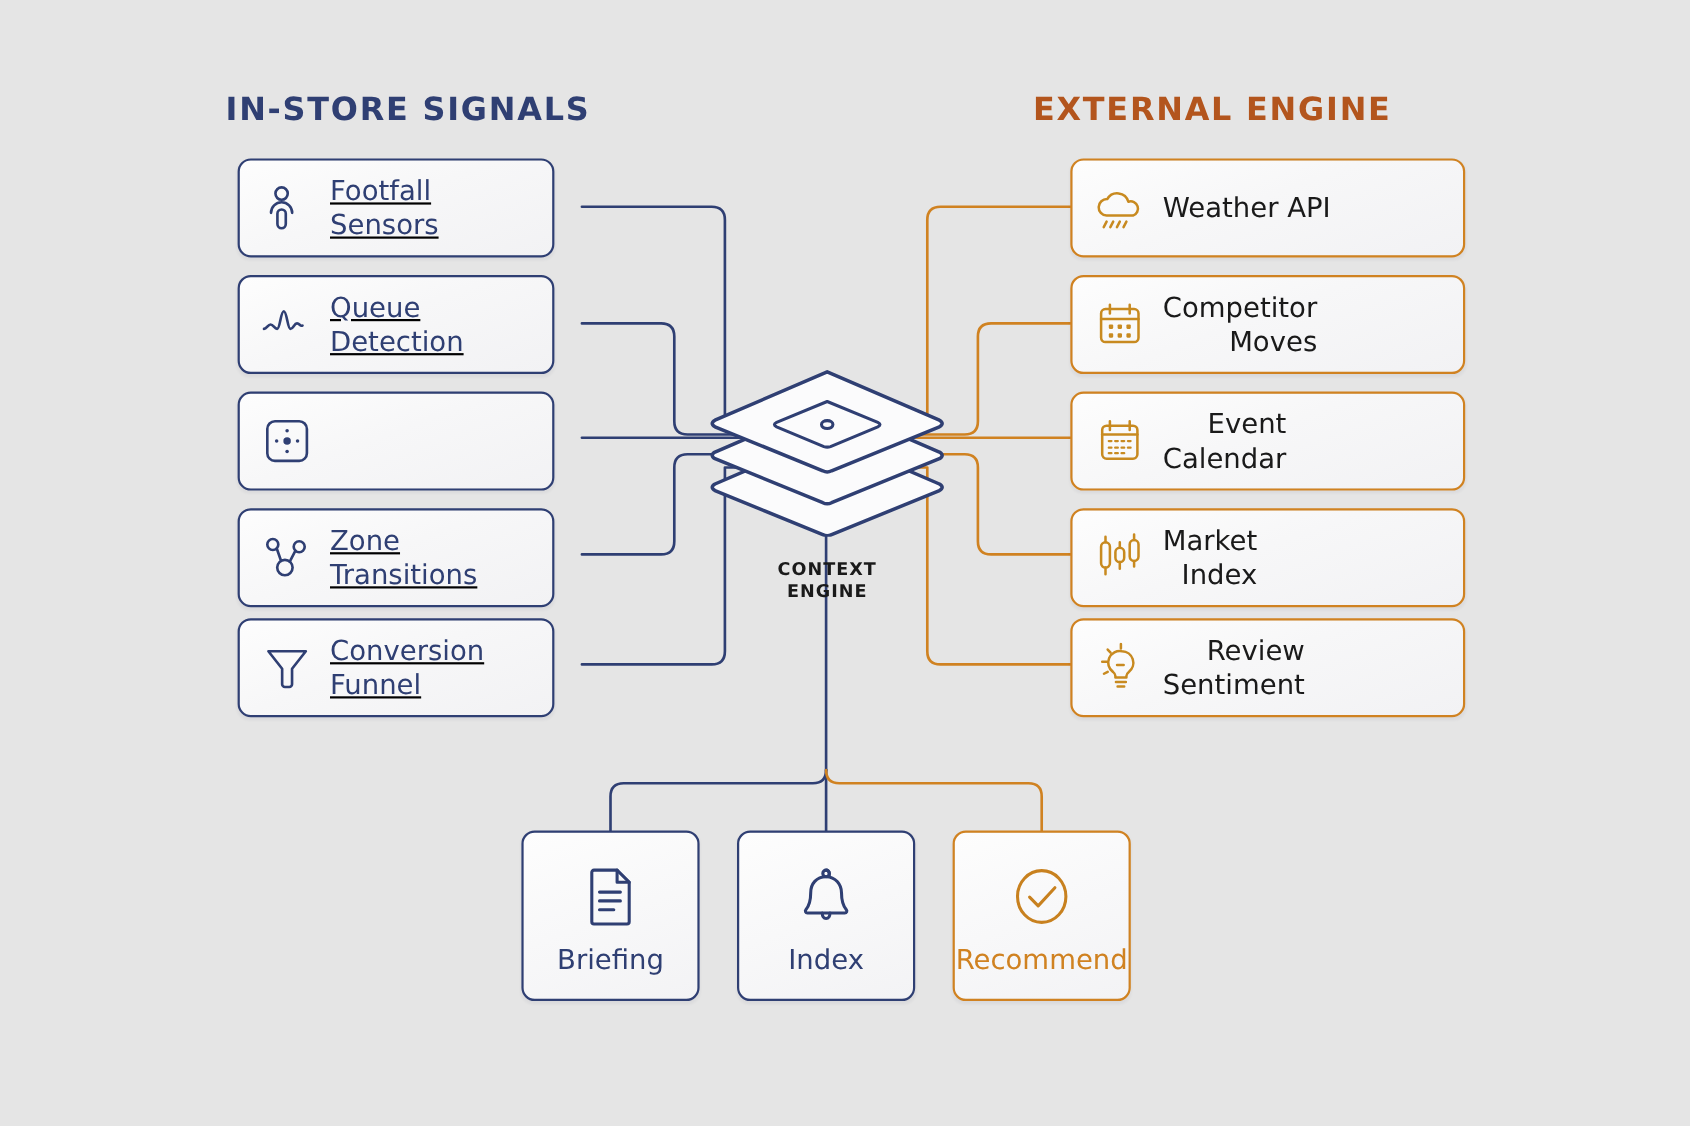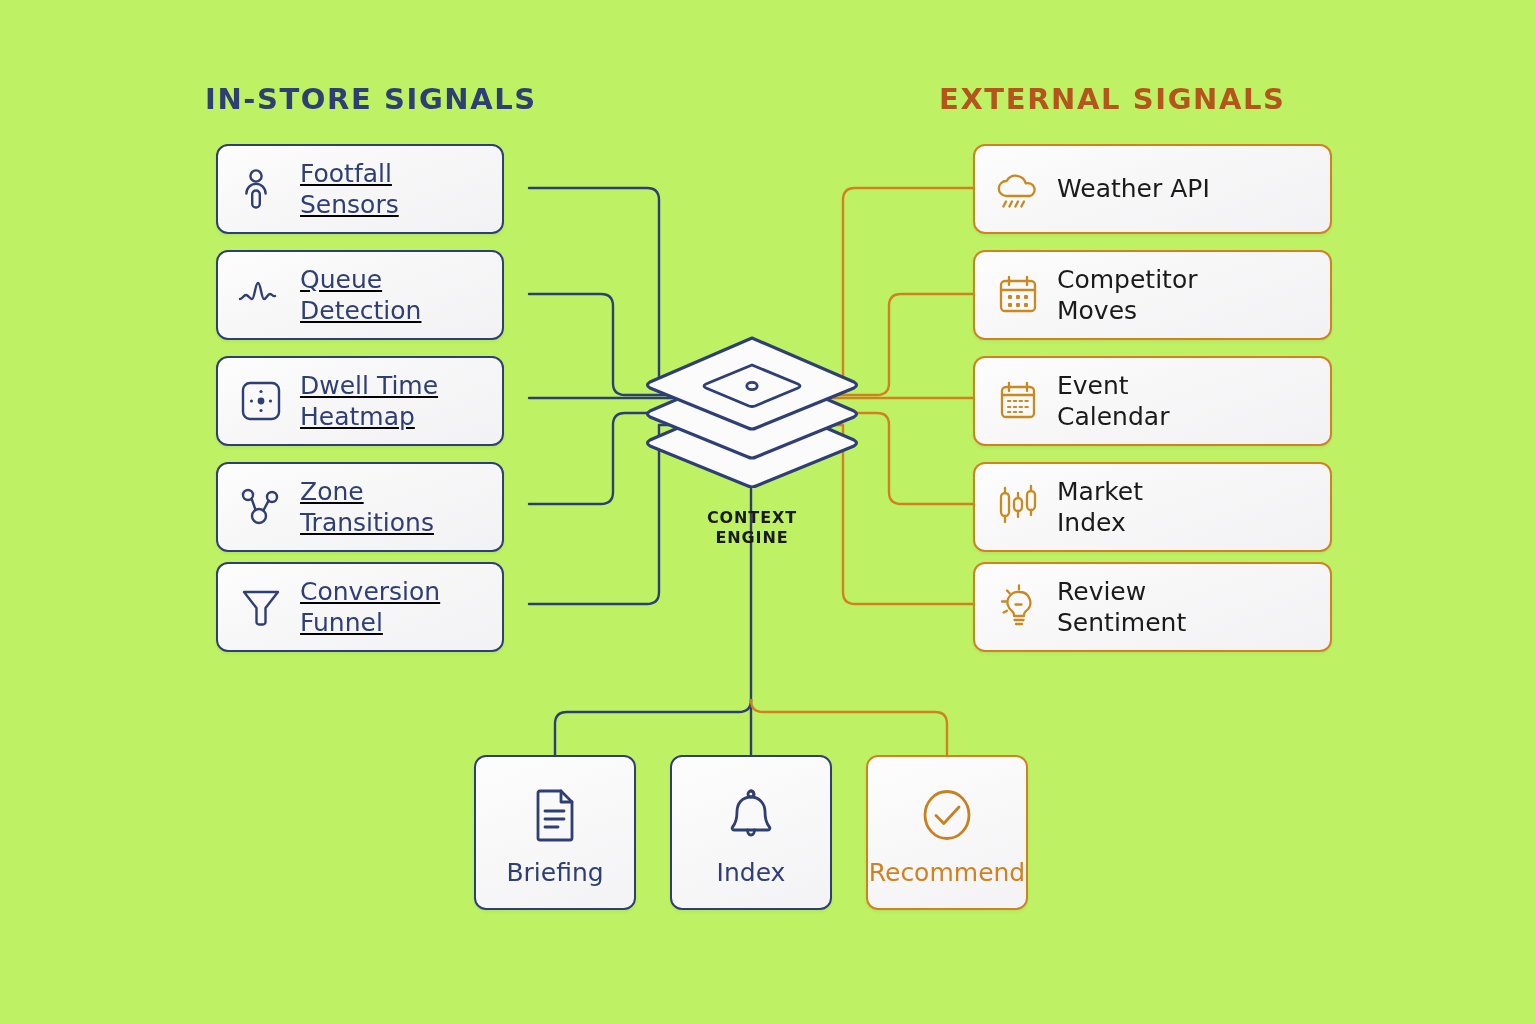--- a/index.html
+++ b/index.html
@@ -5,21 +5,21 @@
 <style>
   html, body {
     margin: 0;
     padding: 0;
     background: #ffffff;
   }
   #stage {
     position: relative;
     width: 1536px;
     height: 1024px;
-    background: #bef264;
+    background: #e5e5e5;
     font-family: "DejaVu Sans", "Liberation Sans", sans-serif;
     overflow: hidden;
   }
   #wires {
     position: absolute;
     left: 0; top: 0;
     width: 1536px;
     height: 1024px;
     pointer-events: none;
   }
@@ -58,20 +58,21 @@
     width: 288px;
     height: 90px;
     border: 2.2px solid #2f3f73;
     text-decoration: underline;
   }
   .card.right {
     left: 973px;
     width: 359px;
     height: 90px;
     border: 2.2px solid #d08221;
+    text-align: right;
   }
   .card-icon {
     flex: 0 0 auto;
     width: 58px;
     display: flex;
     align-items: center;
     justify-content: center;
     margin-left: 14px;
   }
   .card-label {
@@ -163,21 +164,21 @@
       <path stroke="#2f3f73" d="M751 487 V 700"></path>
 
       <path stroke="#2f3f73" d="M751 700 Q 751 712 739 712 H 567 Q 555 712 555 724 V 755"></path>
       <path stroke="#2f3f73" d="M751 700 V 755"></path>
 
       <path stroke="#d08221" d="M751 700 Q 751 712 763 712 H 935 Q 947 712 947 724 V 755"></path>
     </g>
   </svg>
 
   <div id="heading-left" class="col-heading">IN-STORE SIGNALS</div>
-  <div id="heading-right" class="col-heading">EXTERNAL SIGNALS</div>
+  <div id="heading-right" class="col-heading">EXTERNAL ENGINE</div>
 
   <div class="card left" style="top:144px">
     <span class="card-icon">
       <svg width="46" height="46" viewBox="0 0 46 46" fill="none" stroke="#2f3f73" stroke-width="2.4" stroke-linecap="round" stroke-linejoin="round">
         <circle cx="18" cy="10" r="5.6"></circle>
         <path d="M8.4 27.5a9.6 9.6 0 0 1 19.2 0"></path>
         <rect x="14.2" y="24.5" width="7.6" height="17" rx="3.8"></rect>
       </svg>
     </span>
     <span class="card-label">Footfall
@@ -198,22 +199,20 @@
     <span class="card-icon">
       <svg width="46" height="46" viewBox="0 0 46 46" fill="none" stroke="#2f3f73" stroke-width="2.4" stroke-linecap="round" stroke-linejoin="round">
         <rect x="5" y="5" width="36" height="36" rx="7"></rect>
         <circle cx="23" cy="23" r="3.4" fill="#2f3f73" stroke="none"></circle>
         <circle cx="23" cy="13.5" r="1.6" fill="#2f3f73" stroke="none"></circle>
         <circle cx="23" cy="32.5" r="1.6" fill="#2f3f73" stroke="none"></circle>
         <circle cx="13.5" cy="23" r="1.6" fill="#2f3f73" stroke="none"></circle>
         <circle cx="32.5" cy="23" r="1.6" fill="#2f3f73" stroke="none"></circle>
       </svg>
     </span>
-    <span class="card-label">Dwell Time
-Heatmap</span>
   </div>
 
   <div class="card left" style="top:462px">
     <span class="card-icon">
       <svg width="46" height="46" viewBox="0 0 46 46" fill="none" stroke="#2f3f73" stroke-width="2.4" stroke-linecap="round" stroke-linejoin="round">
         <circle cx="10" cy="11" r="5"></circle>
         <circle cx="34" cy="13" r="5"></circle>
         <circle cx="21" cy="32" r="7"></circle>
         <path d="M13.6 14.6 17.4 25.5"></path>
         <path d="M30.6 16.6 25.4 26.5"></path>

